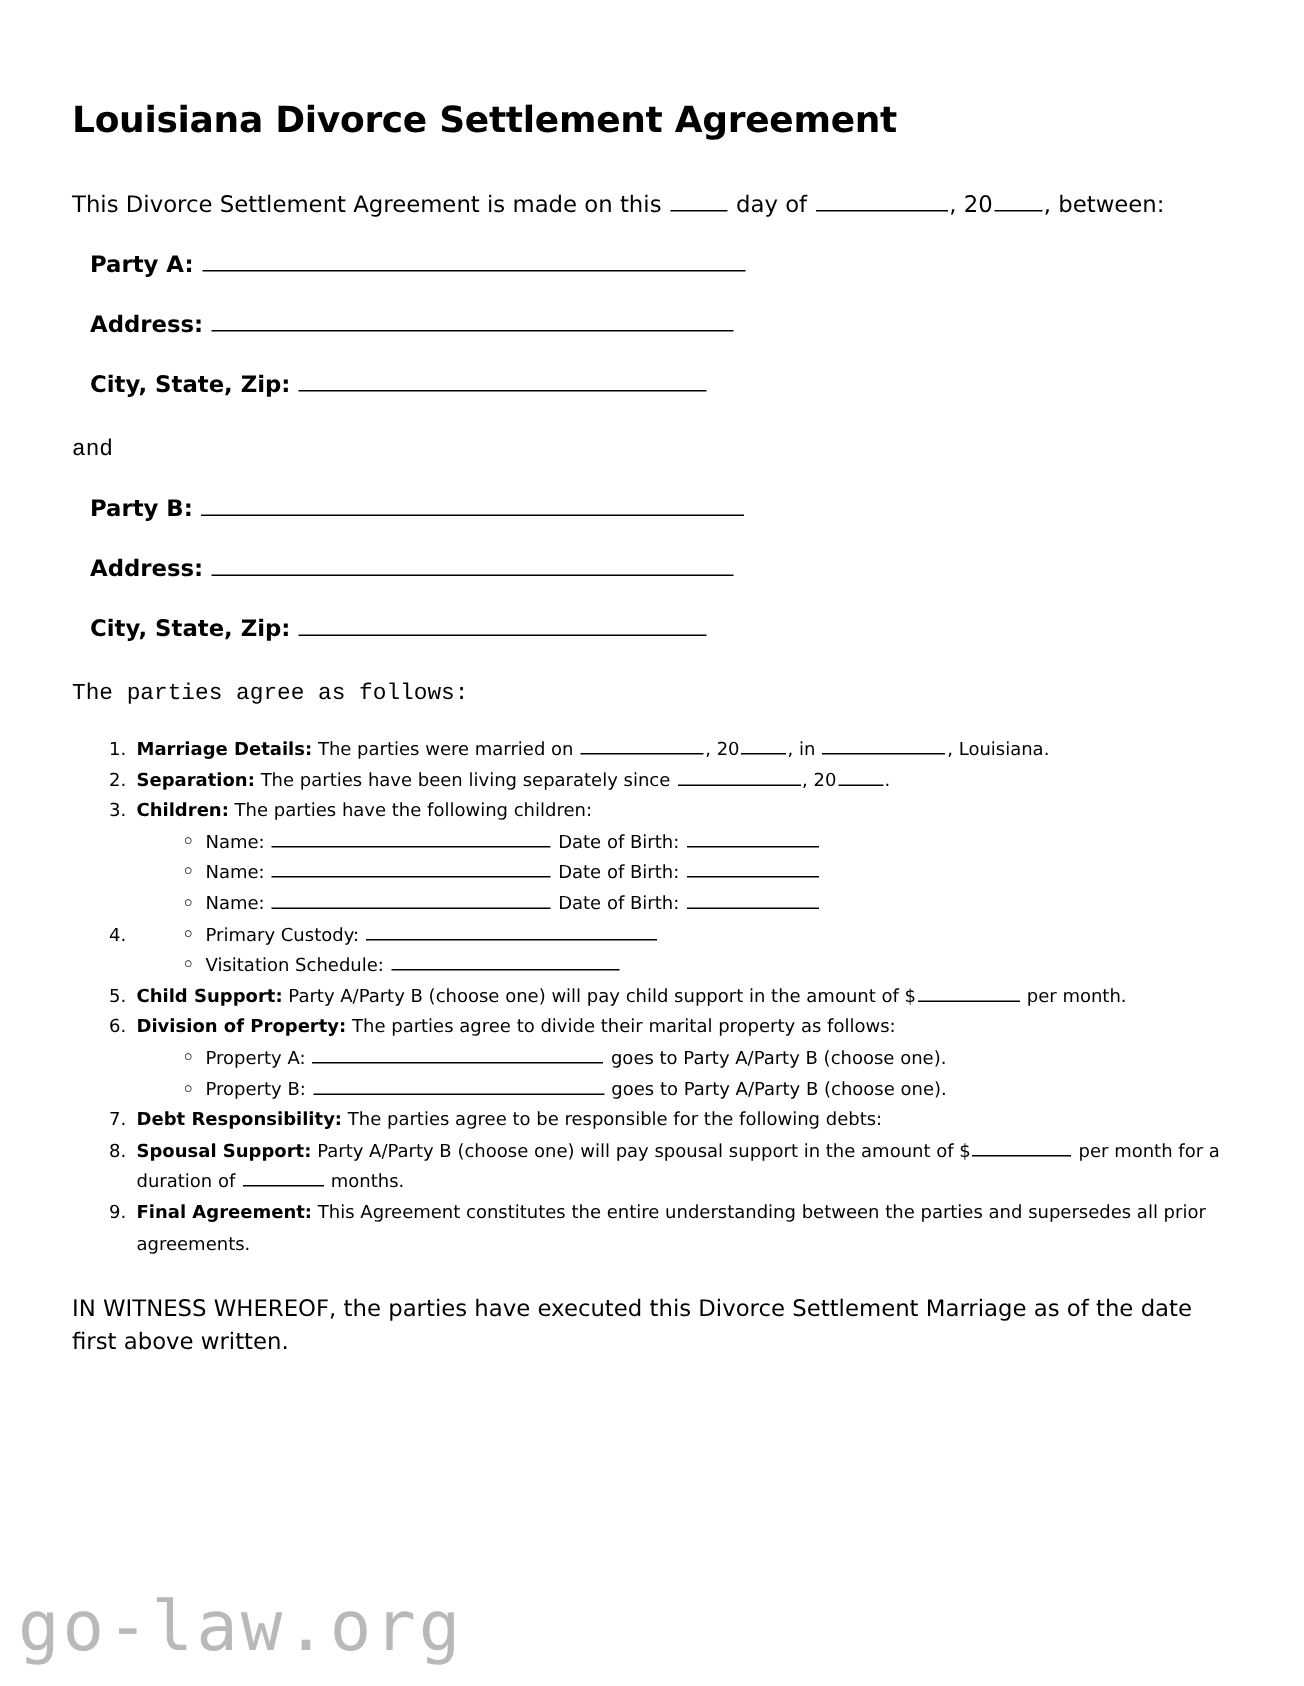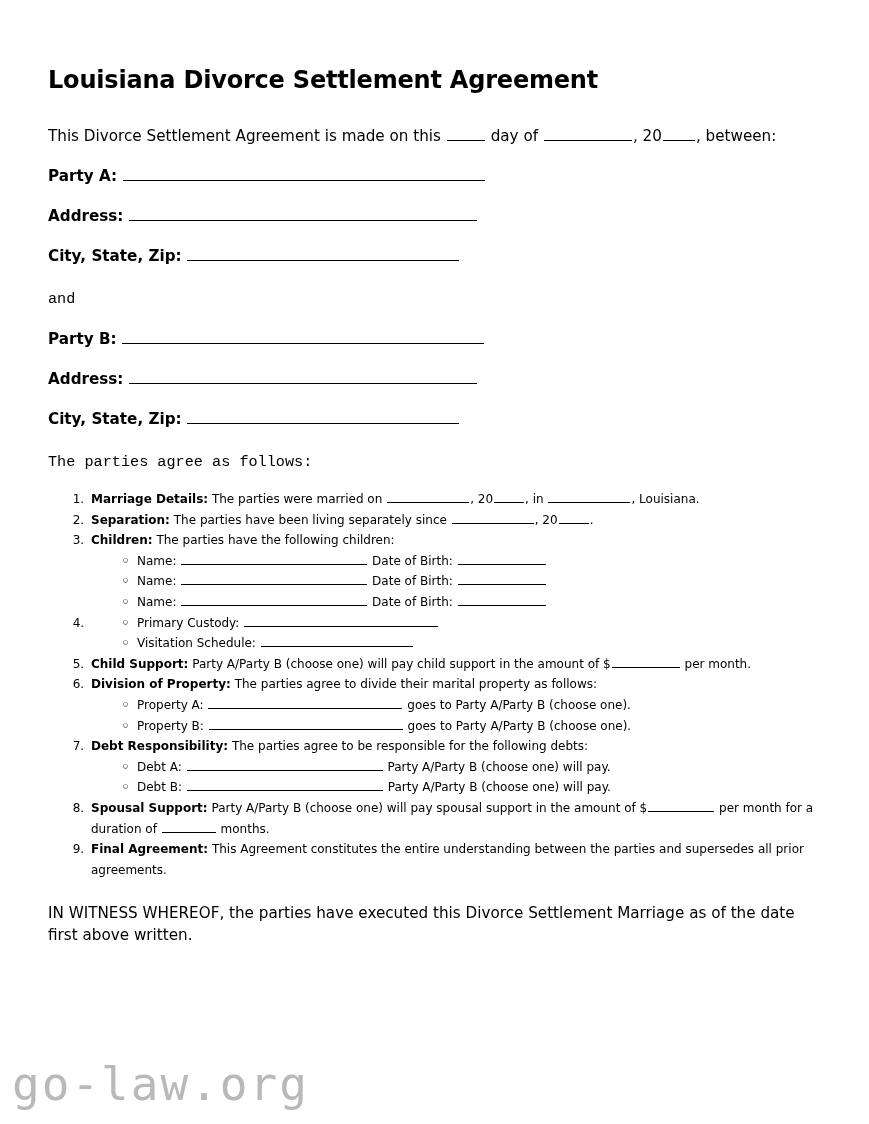--- a/index.html
+++ b/index.html
@@ -52,20 +52,21 @@
   }
 
   .field-line {
     font-size: 15.2px;
     line-height: 22px;
     margin: 18px 0 0 0;
     white-space: nowrap;
   }
   .field-line .lbl {
     font-weight: bold;
+    margin-left: 12px;
   }
 
   
   .blank {
     display: inline-block;
     border-bottom: 1.6px solid #000;
     height: 0.82em;
     vertical-align: baseline;
     margin: 0 1px;
   }
@@ -252,32 +253,20 @@
             <span>Property B:</span>
             <span class="blank inl" style="width:194px"></span>
             <span>goes to Party A/Party B (choose one).</span>
           </li>
         </ul>
       </li>
 
       <li>
         <span class="li-body"><strong>Debt Responsibility:</strong>
           <span>The parties agree to be responsible for the following debts:</span></span>
-        <ul class="sub-list">
-          <li>
-            <span>Debt A:</span>
-            <span class="blank inl" style="width:196px"></span>
-            <span>Party A/Party B (choose one) will pay.</span>
-          </li>
-          <li>
-            <span>Debt B:</span>
-            <span class="blank inl" style="width:196px"></span>
-            <span>Party A/Party B (choose one) will pay.</span>
-          </li>
-        </ul>
       </li>
 
       <li>
         <span class="li-body"><strong>Spousal Support:</strong>
           <span>Party A/Party B (choose one) will pay spousal support in the amount of $</span><span class="blank inl" style="width:66px"></span>
           <span>per month for a duration of</span>
           <span class="blank inl" style="width:54px"></span>
           <span>months.</span></span>
       </li>
 

